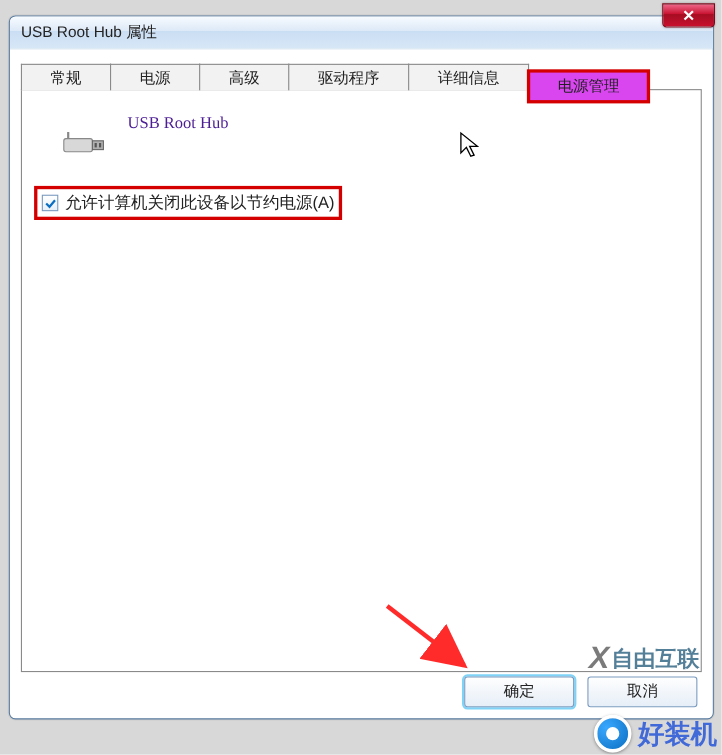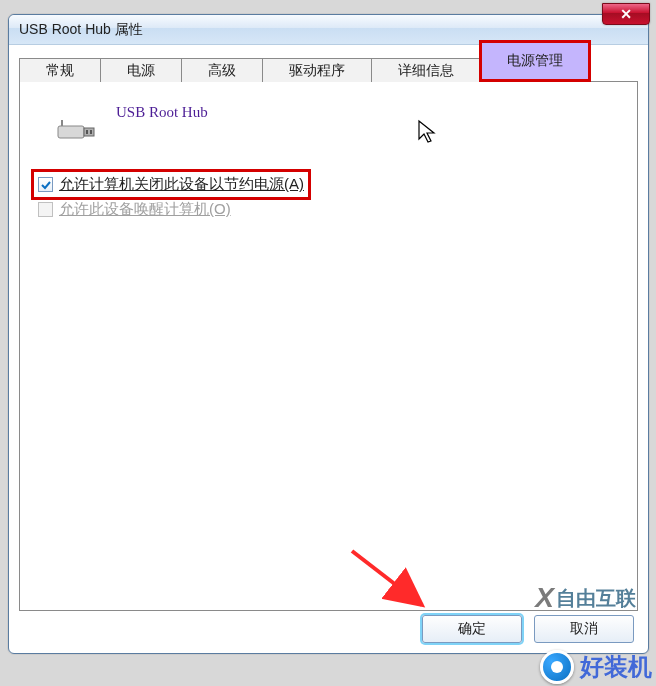--- a/index.html
+++ b/index.html
@@ -73,23 +73,23 @@
     font-size: 14px;
     color: #222;
     margin-right: -1px;
     height: 24px;
     display: flex;
     align-items: center;
     position: relative;
     top: 1px;
   }
   .tab.active {
-    background: #c4b5fd;
-    height: 40px;
-    top: 0;
+    background: #d946ef;
+    height: 29px;
+    top: 12px;
     border-bottom: 1px solid #fff;
     z-index: 3;
   }
   .tab-highlight {
     outline: 3px solid #d40000;
     outline-offset: -2px;
   }
   .tabpanel {
     border: 1px solid #8a8a8a;
     background: #fff;
@@ -122,21 +122,20 @@
     margin-top: 38px;
   }
   .check-row {
     display: flex;
     align-items: center;
     gap: 6px;
     padding: 3px 4px;
     font-size: 15px;
     color: #222;
     width: fit-content;
-    text-decoration: underline;
   }
   .check-row.highlighted {
     outline: 3px solid #d40000;
   }
   .check-row.disabled {
     color: #a0a0a0;
   }
   .chkbox {
     width: 15px;
     height: 15px;
@@ -288,24 +287,20 @@
 
       <div class="checkbox-group">
         <div class="check-row highlighted">
           <span class="chkbox">
             <svg class="chkmark" viewBox="0 0 10 10">
               <path d="M1 5 L4 8 L9 2" stroke="#0a6fc2" stroke-width="2" fill="none"></path>
             </svg>
           </span>
           <span>允许计算机关闭此设备以节约电源(A)</span>
         </div>
-        <div class="check-row disabled">
-          <span class="chkbox disabled"></span>
-          <span>允许此设备唤醒计算机(O)</span>
-        </div>
       </div>
     </div>
 
     <svg class="cursor-arrow" viewBox="0 0 20 26">
       <path d="M2 2 L2 20 L7 15 L11 23 L14 22 L10 14 L17 14 Z" fill="#fff" stroke="#000" stroke-width="1.2"></path>
     </svg>
 
     <svg class="arrow-annot" viewBox="0 0 100 80">
       <defs>
         <marker id="ah" markerWidth="12" markerHeight="12" refX="9" refY="5" orient="auto">

